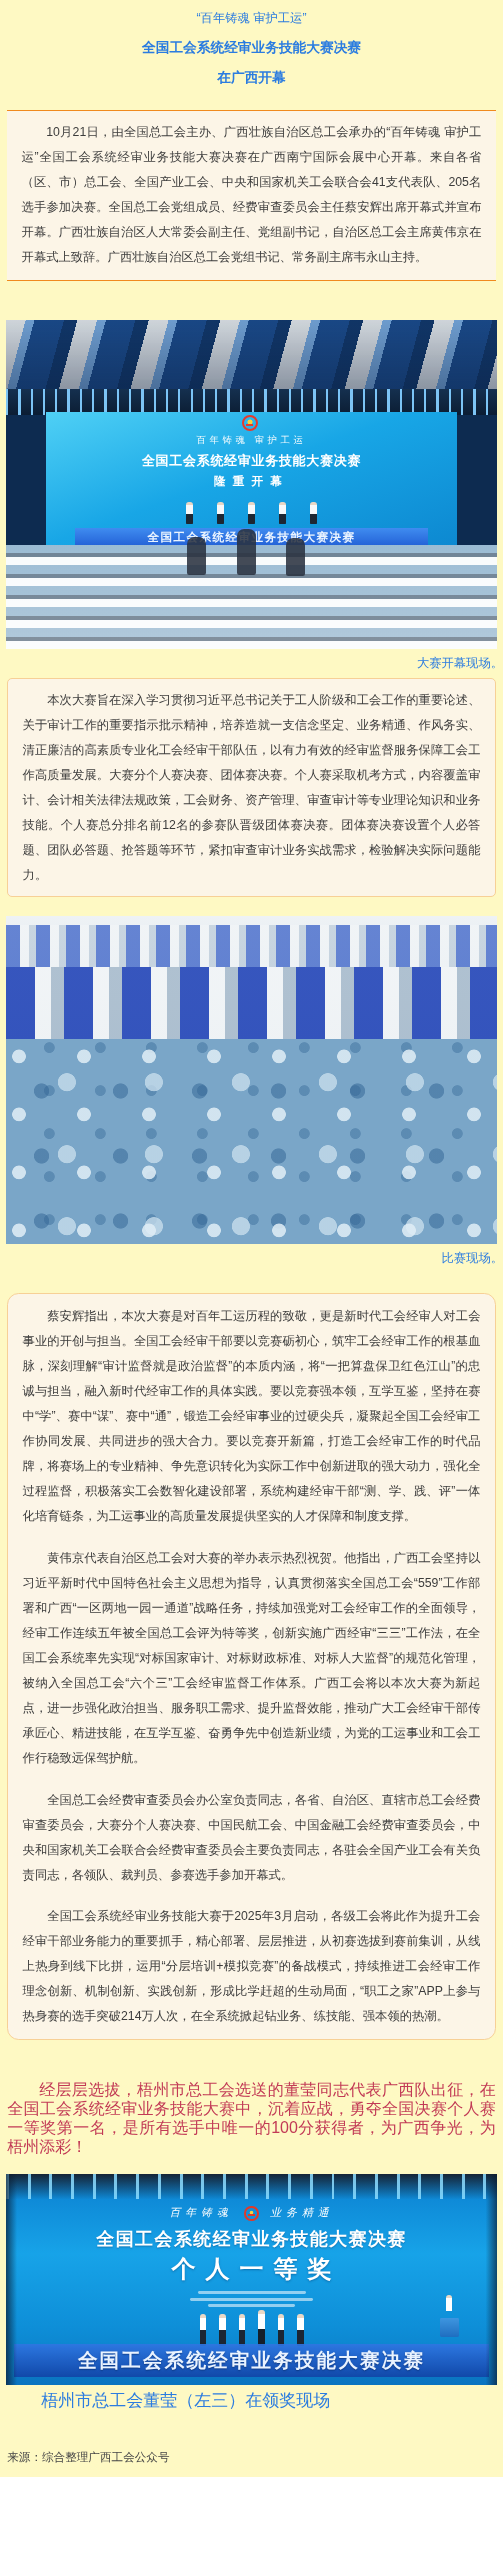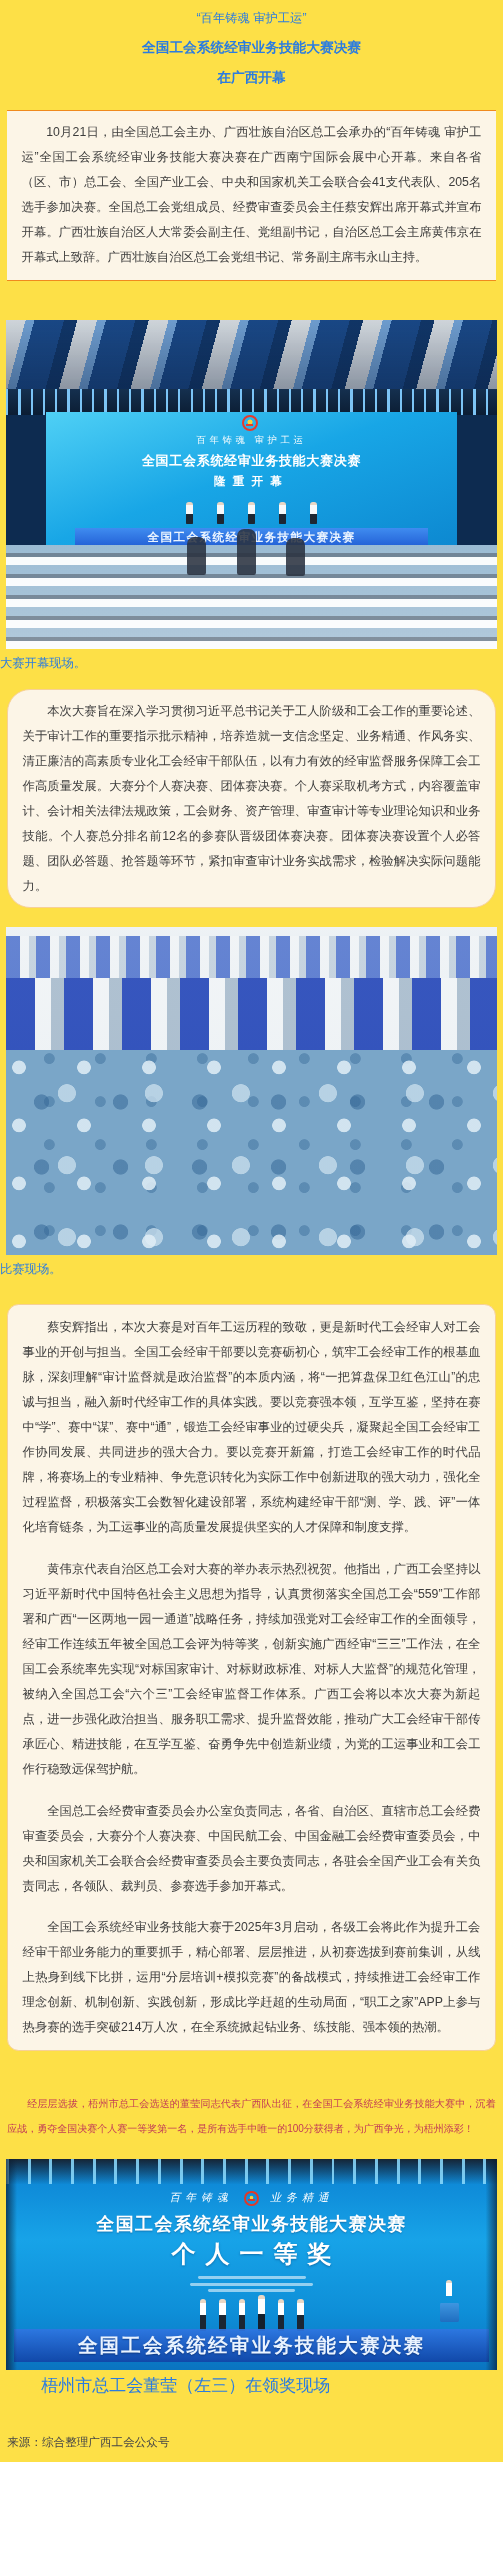--- a/index.html
+++ b/index.html
@@ -5,40 +5,40 @@
   :root{
     --blue:#2b7ce0;
     --body:#3c3c3c;
     --cream:#fcf5e7;
     --box-border:#f7d096;
     --line-orange:#f08a1e;
     --red:#c23a56;
   }
   *{box-sizing:border-box;}
   body{margin:0;background:#fff;font-family:"Liberation Sans","DejaVu Sans",sans-serif;color:var(--body);}
-  .page{width:503px;margin:0 auto;background:#fde047;overflow:hidden;}
+  .page{width:503px;margin:0 auto;background:#fef9c3;overflow:hidden;}
 
   
   .title-block{padding-top:9.4px;text-align:center;}
   .t1{font-size:12.3px;line-height:19px;color:var(--blue);font-weight:500;margin:0 0 10px;}
   .t2{font-size:13.7px;line-height:20px;color:var(--blue);font-weight:700;margin:0 0 10px;}
   .t3{font-size:13.7px;line-height:20px;color:var(--blue);font-weight:700;margin:0;}
 
   
   .box{background:var(--cream);margin:0 7.2px;font-size:12.3px;line-height:25px;text-align:justify;color:var(--body);}
   .box p{margin:0;text-indent:2em;}
   .box1{margin-top:21.7px;border-top:1.4px solid var(--line-orange);border-bottom:1.4px solid var(--line-orange);padding:9.4px 14.4px;}
-  .box2{margin-top:17px;border:1.4px solid var(--box-border);border-radius:23px;padding:8.7px 14.4px;}
+  .box2{margin-top:6px;border:1.4px solid var(--box-border);border-radius:5px;padding:8.7px 14.4px;}
   .box3{margin-top:26px;border:1.4px solid var(--box-border);border-radius:11.6px;padding:10px 14.4px;}
   .box3 p + p{margin-top:16.6px;}
 
   
-  .caption{margin-top:5.8px;text-align:left;color:var(--blue);font-size:12.3px;line-height:17.3px;}
+  .caption{margin-top:5.8px;text-align:right;color:var(--blue);font-size:12.3px;line-height:17.3px;}
   .caption3{margin:7.2px 7.2px 0;text-align:left;text-indent:2em;color:var(--blue);font-size:17px;line-height:17.3px;}
-  .highlight{margin:40px 7.2px 0;color:var(--red);font-size:10px;line-height:25px;text-indent:2em;text-align:justify;}
+  .highlight{margin:40px 7.2px 0;color:var(--red);font-size:16px;line-height:19px;text-indent:2em;text-align:justify;}
   .source{margin:38px 7.2px 11.6px;font-size:11.6px;color:#474747;line-height:17.3px;}
 
   
   .photo{margin:0 5.8px;position:relative;overflow:hidden;background:#0d2b50;}
   .photo1{margin-top:39px;height:329px;}
   .photo2{margin-top:19px;height:328px;background:#dfe8ee;}
   .photo3{margin-top:18px;height:211px;background:linear-gradient(180deg,#0b7fd0 0%,#17a3e8 38%,#0e8fd8 72%,#0a74c0 100%);}
 
   
   .p1-ceiling{position:absolute;top:0;left:0;right:0;height:94px;

